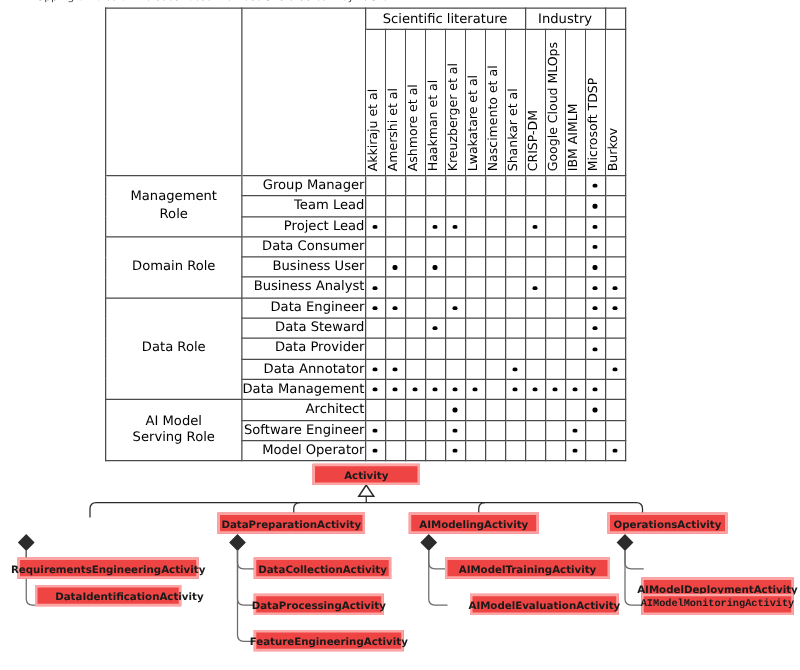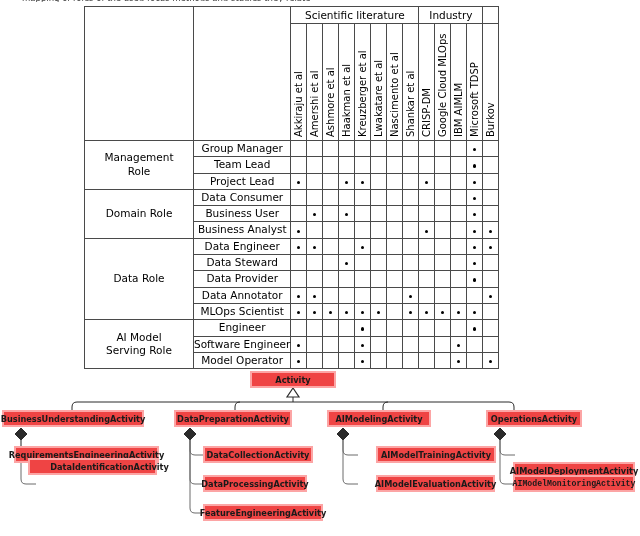--- a/index.html
+++ b/index.html
@@ -30,21 +30,21 @@
   .rot-txt{
     position:absolute;left:50%;bottom:3px;
     transform-origin:left bottom;transform:rotate(-90deg) translateY(4.5px);
     white-space:nowrap;font-size:10px;line-height:10px;
   }
   .grp-label{
     text-align:center;padding-left:5px;font-size:11px;line-height:13.5px;
     vertical-align:middle;
   }
   .role-label{
-    text-align:center;padding-left:5px;font-size:11px;line-height:15.3px;
+    text-align:right;padding-left:5px;font-size:11px;line-height:15.3px;
     height:15.3px;white-space:nowrap;
   }
   tr.datarow td{height:15.3px;}
   .dot-cell{text-align:center;}
   .dot{
     display:inline-block;width:3.2px;height:3.2px;background:#000;
     border-radius:50%;vertical-align:middle;
   }
   .thick td,.thick th{border-top:1.4px solid #3a3a3a;}
   
@@ -280,41 +280,41 @@
           <td class="c-dot dot-cell"></td>
           <td class="c-dot dot-cell"></td>
           <td class="c-dot dot-cell"><span class="dot"></span></td>
           <td class="c-dot dot-cell"></td>
           <td class="c-dot dot-cell"></td>
           <td class="c-dot dot-cell"></td>
           <td class="c-dot dot-cell"></td>
           <td class="c-dot dot-cell"><span class="dot"></span></td>
         </tr>
         <tr class="datarow">
-          <td class="c-role role-label">MLOps Scientist</td>
+          <td class="c-role role-label">Data Management</td>
           <td class="c-dot dot-cell"><span class="dot"></span></td>
           <td class="c-dot dot-cell"><span class="dot"></span></td>
           <td class="c-dot dot-cell"><span class="dot"></span></td>
           <td class="c-dot dot-cell"><span class="dot"></span></td>
           <td class="c-dot dot-cell"><span class="dot"></span></td>
           <td class="c-dot dot-cell"><span class="dot"></span></td>
           <td class="c-dot dot-cell"></td>
           <td class="c-dot dot-cell"><span class="dot"></span></td>
           <td class="c-dot dot-cell"><span class="dot"></span></td>
           <td class="c-dot dot-cell"><span class="dot"></span></td>
           <td class="c-dot dot-cell"><span class="dot"></span></td>
           <td class="c-dot dot-cell"><span class="dot"></span></td>
           <td class="c-dot dot-cell"></td>
         </tr>
         <tr class="datarow thick">
           <td class="c-group grp-label" rowspan="3">
             <div>AI Model</div>
             <div>Serving Role</div>
           </td>
-          <td class="c-role role-label">Engineer</td>
+          <td class="c-role role-label">Architect</td>
           <td class="c-dot dot-cell"></td>
           <td class="c-dot dot-cell"></td>
           <td class="c-dot dot-cell"></td>
           <td class="c-dot dot-cell"></td>
           <td class="c-dot dot-cell"><span class="dot"></span></td>
           <td class="c-dot dot-cell"></td>
           <td class="c-dot dot-cell"></td>
           <td class="c-dot dot-cell"></td>
           <td class="c-dot dot-cell"></td>
           <td class="c-dot dot-cell"></td>
@@ -381,29 +381,28 @@
     <path d="M343,74 L343,84 Q343,89 348,89 L358,89" stroke="#6b6b6b" stroke-width="1" fill="none"></path>
     <path d="M343,74 L343,113 Q343,118 348,118 L358,118" stroke="#6b6b6b" stroke-width="1" fill="none"></path>
 
     <polygon points="500,62 506,68 500,74 494,68" fill="#2b2b2b" stroke="#2b2b2b" stroke-width="1"></polygon>
     <path d="M500,74 L500,84 Q500,89 505,89 L515,89" stroke="#6b6b6b" stroke-width="1" fill="none"></path>
     <path d="M500,74 L500,113 Q500,118 505,118 L515,118" stroke="#6b6b6b" stroke-width="1" fill="none"></path>
   </svg>
 
   <div class="node" style="left:250px;top:5px;width:86px;">Activity</div>
 
-  <div class="node" style="left:2px;top:44px;width:142px;">BusinessUnderstandingActivity</div>
   <div class="node" style="left:14px;top:80px;width:145px;">RequirementsEngineeringActivity</div>
-  <div class="node" style="left:28px;top:92px;width:129px;padding-left:34px;">DataIdentificationActivity</div>
+  <div class="node" style="left:28px;top:102px;width:117px;padding-left:34px;">DataIdentificationActivity</div>
 
   <div class="node" style="left:174px;top:44px;width:118px;">DataPreparationActivity</div>
   <div class="node" style="left:203px;top:80px;width:110px;">DataCollectionActivity</div>
   <div class="node" style="left:203px;top:109px;width:104px;">DataProcessingActivity</div>
   <div class="node" style="left:203px;top:138px;width:120px;">FeatureEngineeringActivity</div>
 
   <div class="node" style="left:327px;top:44px;width:104px;">AIModelingActivity</div>
-  <div class="node" style="left:376px;top:80px;width:120px;">AIModelTrainingActivity</div>
+  <div class="node" style="left:356px;top:80px;width:132px;">AIModelTrainingActivity</div>
   <div class="node" style="left:376px;top:109px;width:119px;">AIModelEvaluationActivity</div>
 
   <div class="node" style="left:486px;top:44px;width:96px;">OperationsActivity</div>
   <div class="node" style="left:513px;top:96px;width:122px;">AIModelDeploymentActivity</div>
   <div class="node" style="left:513px;top:109px;width:122px;font-family:Liberation Mono, monospace;">AIModelMonitoringActivity</div>
 </div>
 
 </body></html>

